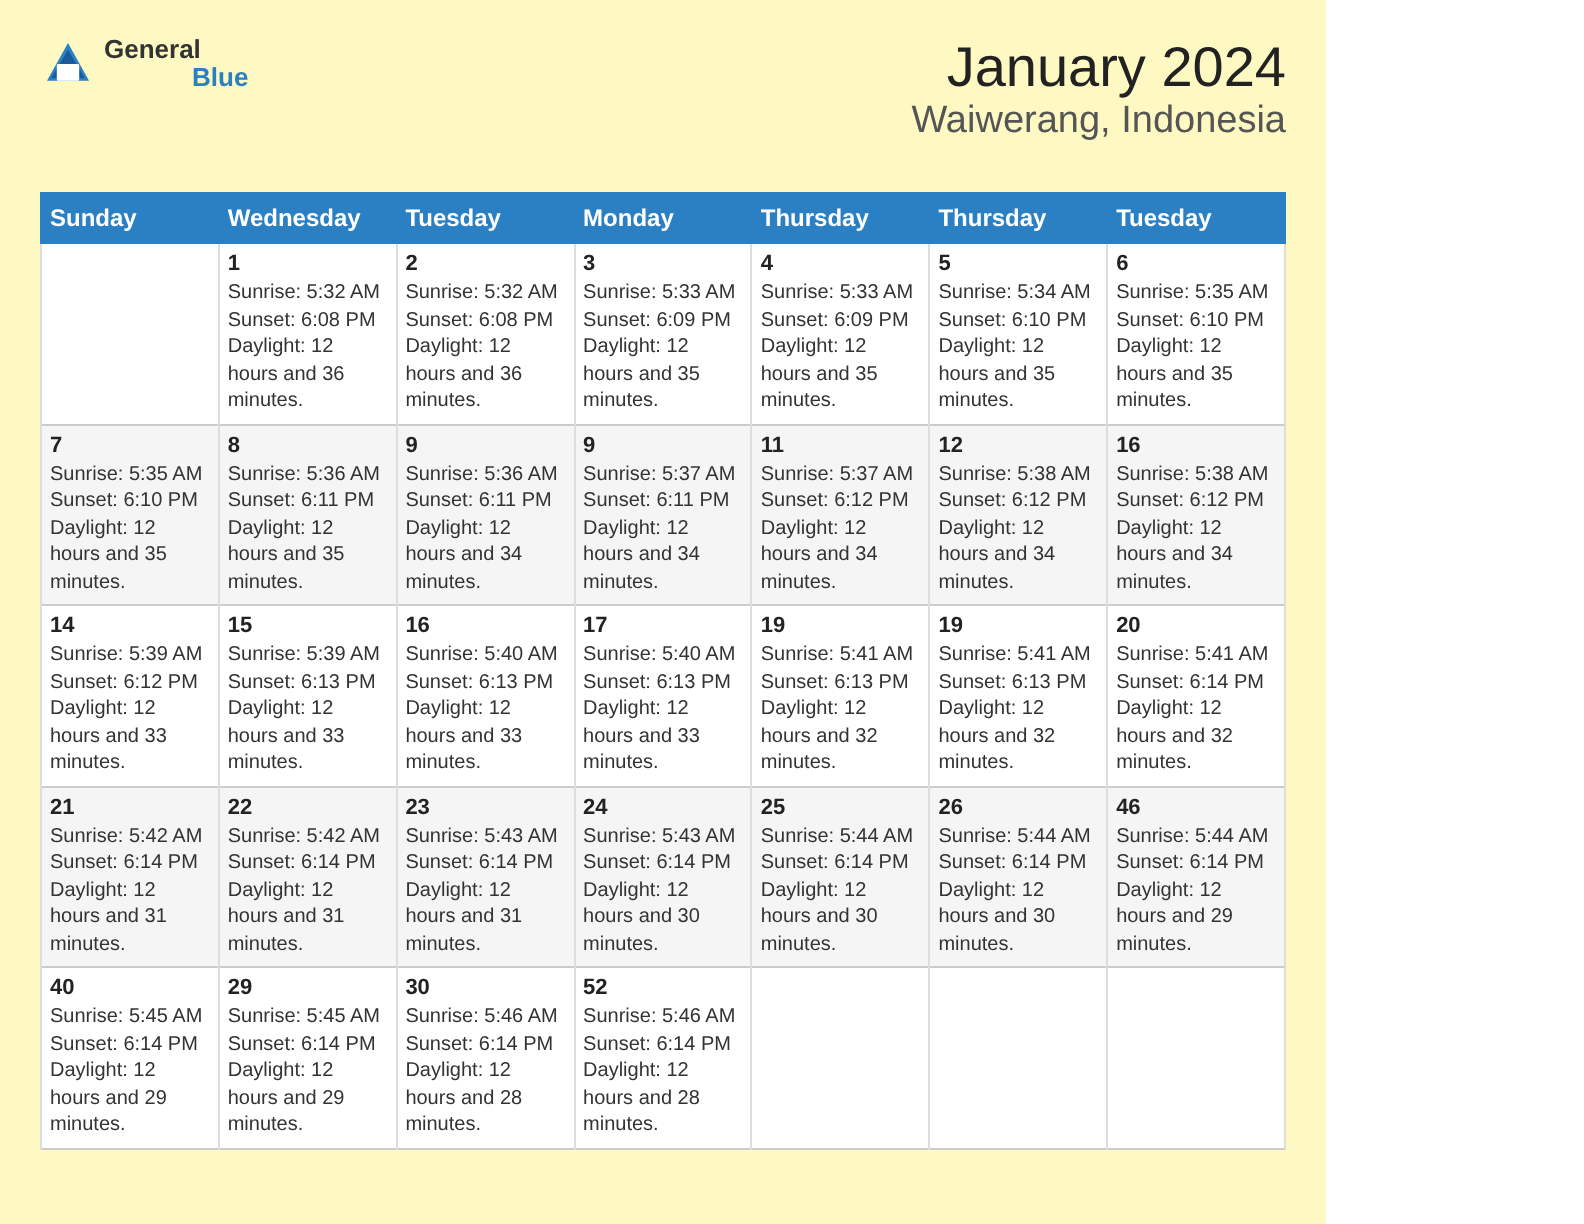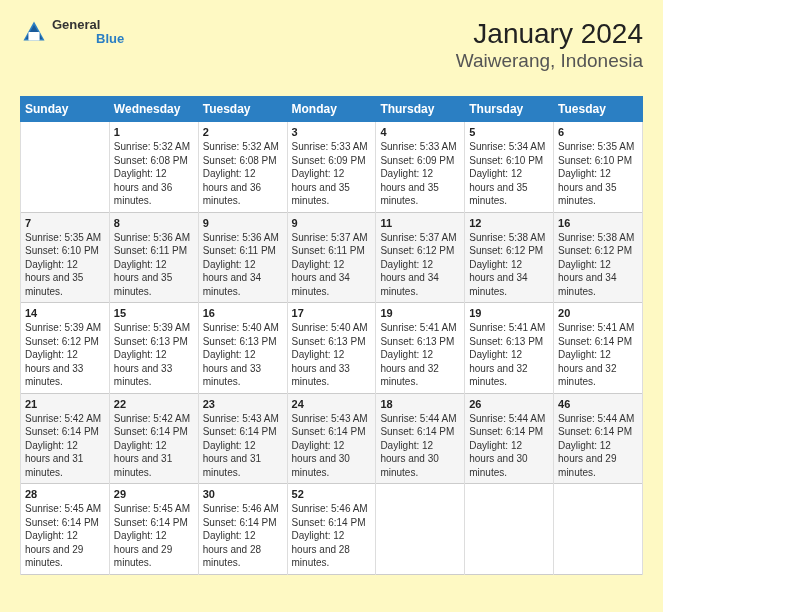--- a/index.html
+++ b/index.html
@@ -230,35 +230,35 @@
           </td>
           <td>
             <span class="day-num">23</span>
             <div class="cell-info">Sunrise: 5:43 AM<br>Sunset: 6:14 PM<br>Daylight: 12 hours and 31 minutes.</div>
           </td>
           <td>
             <span class="day-num">24</span>
             <div class="cell-info">Sunrise: 5:43 AM<br>Sunset: 6:14 PM<br>Daylight: 12 hours and 30 minutes.</div>
           </td>
           <td>
-            <span class="day-num">18</span>
+            <span class="day-num">25</span>
             <div class="cell-info">Sunrise: 5:44 AM<br>Sunset: 6:14 PM<br>Daylight: 12 hours and 30 minutes.</div>
           </td>
           <td>
             <span class="day-num">26</span>
             <div class="cell-info">Sunrise: 5:44 AM<br>Sunset: 6:14 PM<br>Daylight: 12 hours and 30 minutes.</div>
           </td>
           <td>
             <span class="day-num">46</span>
             <div class="cell-info">Sunrise: 5:44 AM<br>Sunset: 6:14 PM<br>Daylight: 12 hours and 29 minutes.</div>
           </td>
         </tr>
         <tr>
           <td>
-            <span class="day-num">28</span>
+            <span class="day-num">40</span>
             <div class="cell-info">Sunrise: 5:45 AM<br>Sunset: 6:14 PM<br>Daylight: 12 hours and 29 minutes.</div>
           </td>
           <td>
             <span class="day-num">29</span>
             <div class="cell-info">Sunrise: 5:45 AM<br>Sunset: 6:14 PM<br>Daylight: 12 hours and 29 minutes.</div>
           </td>
           <td>
             <span class="day-num">30</span>
             <div class="cell-info">Sunrise: 5:46 AM<br>Sunset: 6:14 PM<br>Daylight: 12 hours and 28 minutes.</div>
           </td>

